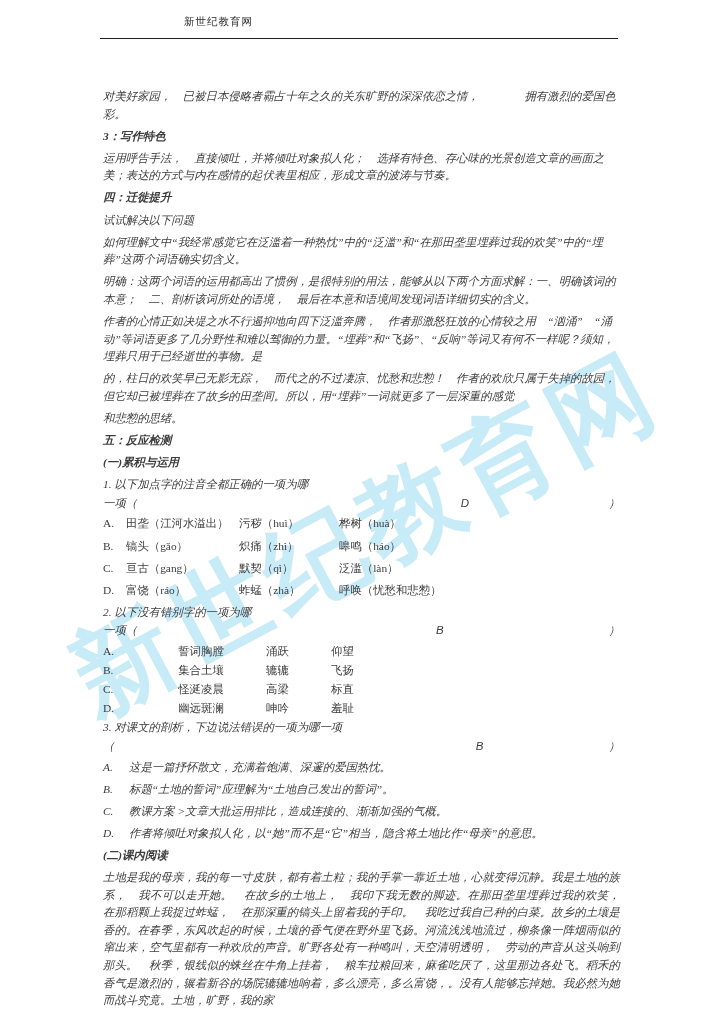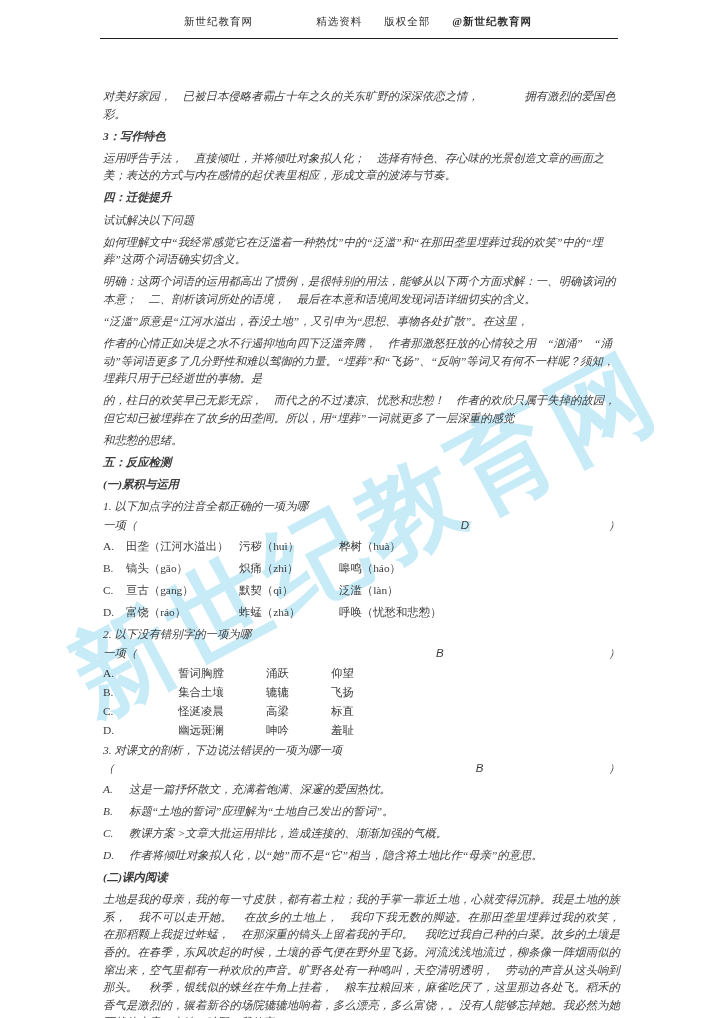--- a/index.html
+++ b/index.html
@@ -54,40 +54,34 @@
   .opt .lbl{width:26px;}
   .passage{text-align:justify;}
 </style>
 </head>
 <body>
 
 <div class="page">
 
   <div class="header">
     <span class="site">新世纪教育网</span>
-    <span class="hright">
-      <span>精选资料</span>
-      <span>版权全部</span>
-      <span class="handle">@新世纪教育网</span>
-    </span>
   </div>
   <div class="rule"></div>
 
   <div class="watermark">新世纪教育网</div>
 
   <div class="doc">
 
     <p>对美好家园，　已被日本侵略者霸占十年之久的关东旷野的深深依恋之情，　　　　拥有激烈的爱国色彩。</p>
     <p class="h hd-gap">3：写作特色</p>
     <p>运用呼告手法，　直接倾吐，并将倾吐对象拟人化；　选择有特色、存心味的光景创造文章的画面之美；表达的方式与内在感情的起伏表里相应，形成文章的波涛与节奏。</p>
     <p class="h hd-gap">四：迁徙提升</p>
     <p>试试解决以下问题</p>
     <p>如何理解文中“我经常感觉它在泛滥着一种热忱”中的“泛滥”和“在那田垄里埋葬过我的欢笑”中的“埋葬”这两个词语确实切含义。</p>
     <p>明确：这两个词语的运用都高出了惯例，是很特别的用法，能够从以下两个方面求解：一、明确该词的本意；　二、剖析该词所处的语境，　最后在本意和语境间发现词语详细切实的含义。</p>
-    <p>“泛滥”原意是“江河水溢出，吞没土地”，又引申为“思想、事物各处扩散”。在这里，</p>
     <p>作者的心情正如决堤之水不行遏抑地向四下泛滥奔腾，　作者那激怒狂放的心情较之用　“汹涌”　“涌动”等词语更多了几分野性和难以驾御的力量。“埋葬”和“飞扬”、“反响”等词又有何不一样呢？须知，埋葬只用于已经逝世的事物。是</p>
     <p>的，柱日的欢笑早已无影无踪，　而代之的不过凄凉、忧愁和悲愸！　作者的欢欣只属于失掉的故园，但它却已被埋葬在了故乡的田垄间。所以，用“埋葬”一词就更多了一层深重的感觉</p>
     <p>和悲愸的思绪。</p>
 
     <p class="h hd-gap">五：反应检测</p>
     <p class="h">(一)累积与运用</p>
 
     <p class="stem">1. 以下加点字的注音全都正确的一项为哪</p>
     <p class="ansline">
       <span>一项（</span>

